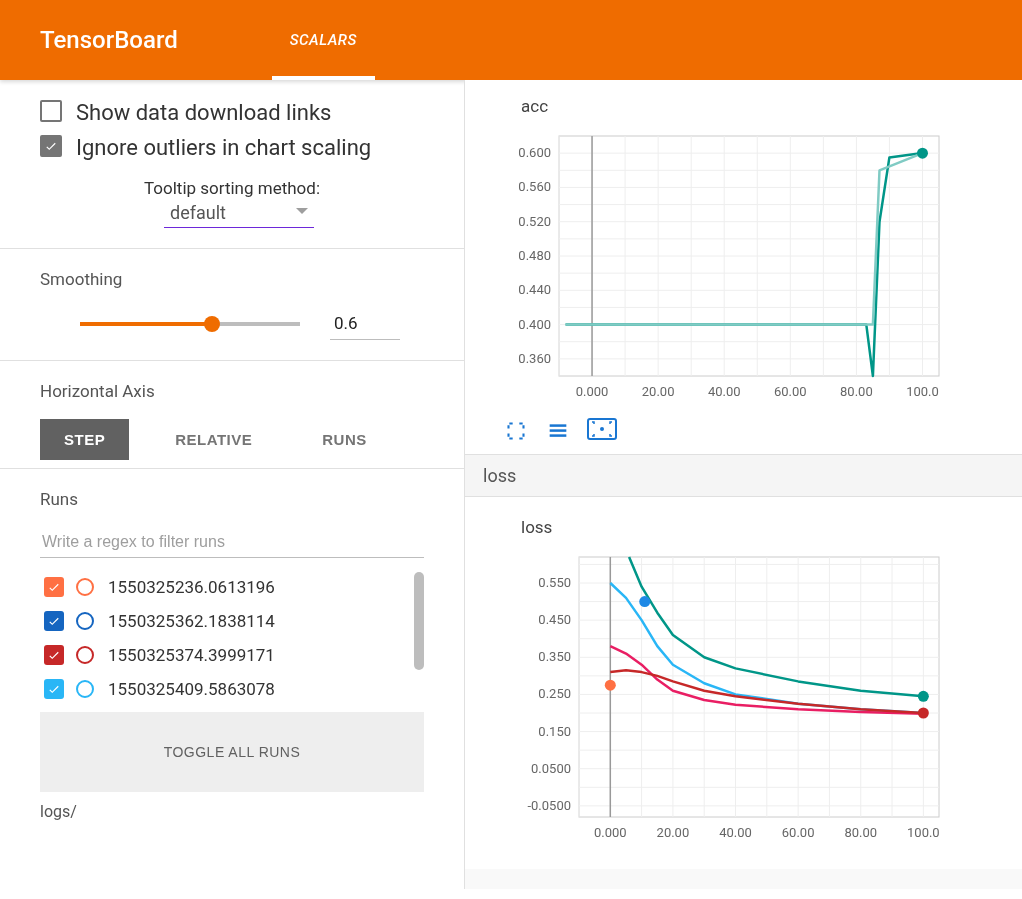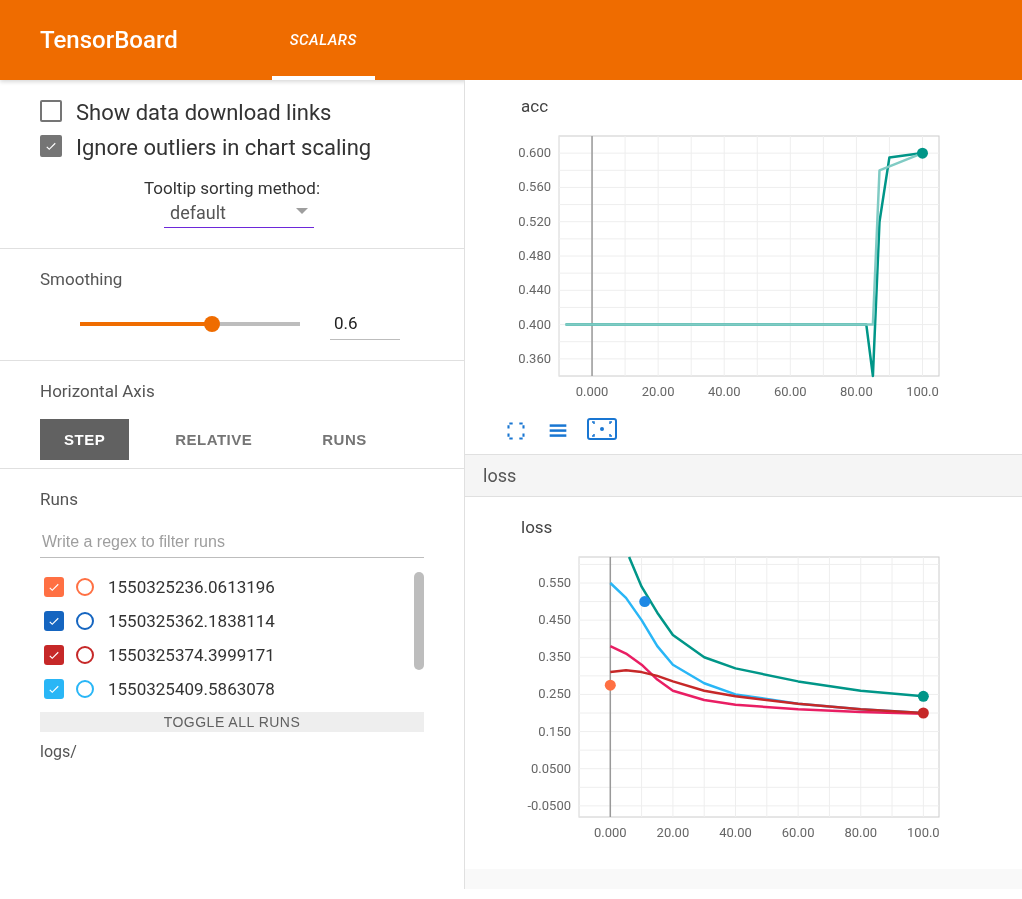--- a/index.html
+++ b/index.html
@@ -31,21 +31,21 @@
   .axis-btn { padding: 12px 24px; font-size: 15px; font-weight: 700; letter-spacing: 0.5px; color: #757575; background: transparent; border: none; border-radius: 0; cursor: pointer; }
   .axis-btn.active { background: #616161; color: #fff; }
   .runs-filter { width: 100%; border: none; border-bottom: 1px solid #bdbdbd; font-size: 16px; padding: 6px 2px; color: #333; outline: none; margin-bottom: 12px; }
   .runs-filter::placeholder { color: #9e9e9e; }
   .runs-list { position: relative; }
   .runs-scroll { max-height: 160px; overflow-y: auto; padding-right: 20px; }
   .run-row { display: flex; align-items: center; padding: 7px 4px; font-size: 17px; color: #333; }
   .run-check { width: 20px; height: 20px; border-radius: 3px; display: flex; align-items: center; justify-content: center; margin-right: 12px; cursor: pointer; }
   .run-check svg { display: block; }
   .run-circle { width: 18px; height: 18px; border: 2px solid; border-radius: 50%; margin-right: 14px; }
-  .toggle-all { width: 100%; background: #eeeeee; border: none; padding: 2px; font-size: 14px; letter-spacing: 0.5px; color: #616161; cursor: pointer; margin-top: 6px; }
+  .toggle-all { width: 100%; background: #eeeeee; border: none; padding: 32px; font-size: 14px; letter-spacing: 0.5px; color: #616161; cursor: pointer; margin-top: 6px; }
   .logpath { font-size: 16px; color: #555; margin-top: 10px; }
   .scrollbar-fake { position: absolute; right: 0; top: 2px; width: 10px; height: 98px; background: #bdbdbd; border-radius: 6px; }
   .content { flex: 1; overflow-y: auto; background: #f9f9f9; }
   .chart-card { background: #fff; padding: 16px 16px 10px 24px; }
   .divider-row { background: #f5f5f5; border-top: 1px solid #e0e0e0; border-bottom: 1px solid #e0e0e0; padding: 10px 18px; font-size: 18px; color: #555; }
   .chart-title { font-size: 17px; color: #444; margin-bottom: 6px; margin-left: 32px; }
   svg.chart { display: block; }
   .chart-controls { display: flex; gap: 16px; margin-top: 6px; padding-left: 14px; }
   .ctrl-icon { width: 26px; height: 26px; cursor: pointer; color: #1976d2; display: flex; align-items: center; justify-content: center; }
 </style>

